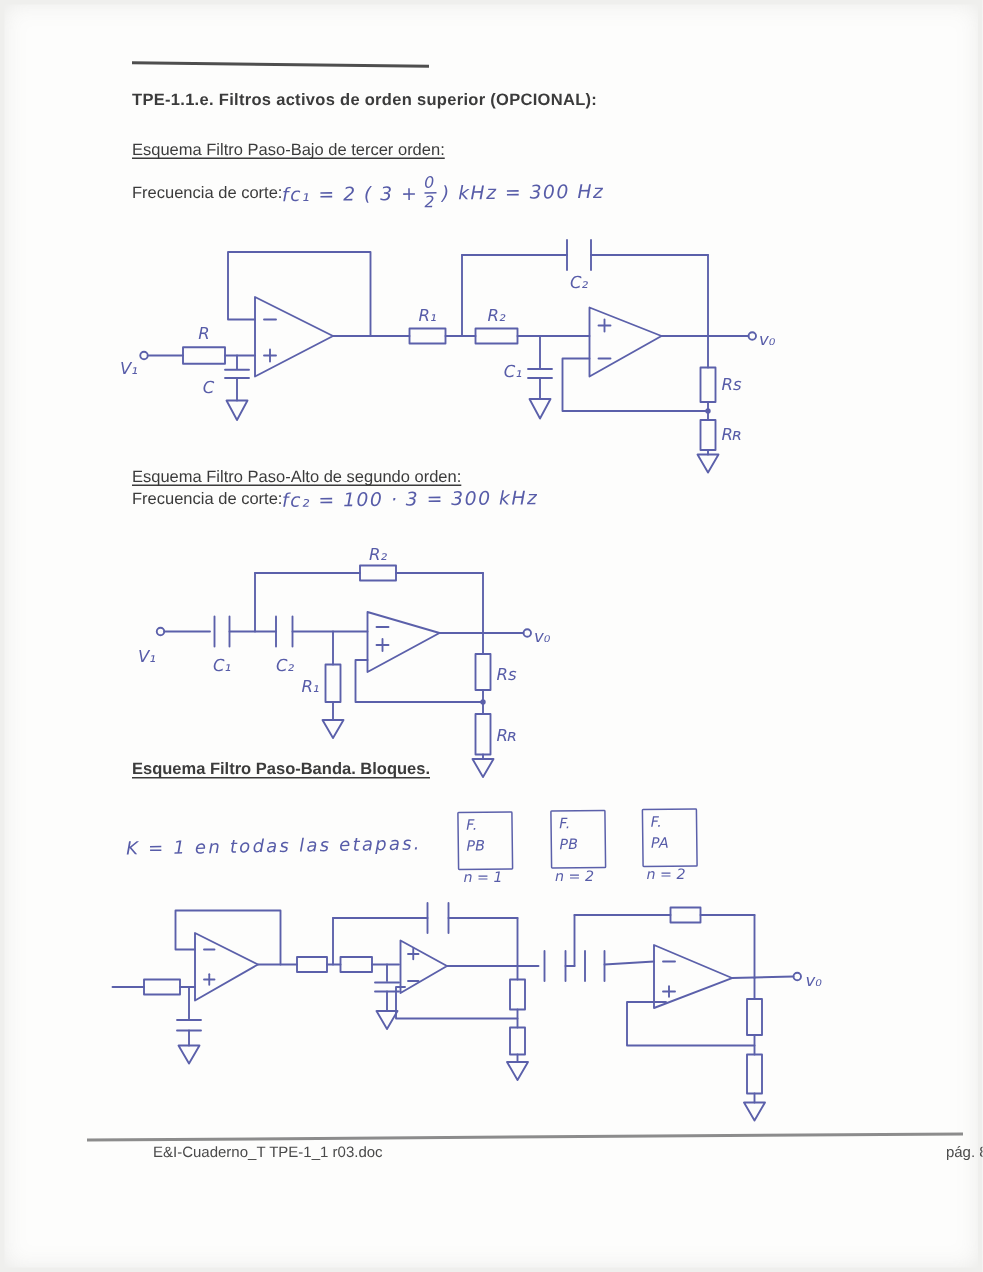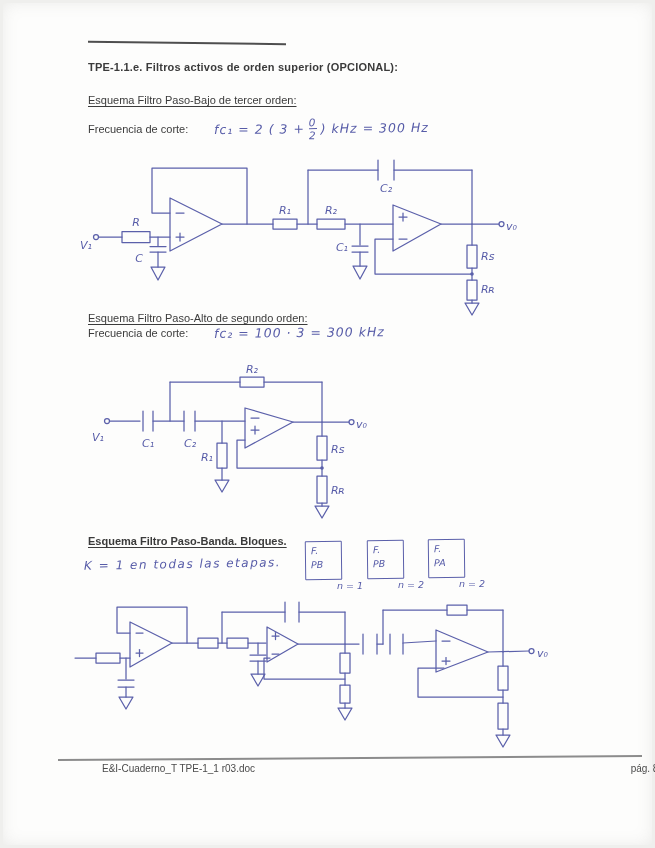--- a/index.html
+++ b/index.html
@@ -23,21 +23,21 @@
     left:88px;top:42px;width:198px;height:2px;background:#4e4e4e;
     transform:rotate(.7deg);
   }
   .doc-title{
     left:88px;top:61px;font-size:11px;font-weight:bold;letter-spacing:.2px;
   }
   .section-heading{
     font-size:11px;text-decoration:underline;text-underline-offset:2px;
   }
   .section-heading.bold{font-weight:bold;}
-  .cutoff-row{display:flex;align-items:center;gap:26px;font-size:11px;}
+  .cutoff-row{display:flex;align-items:center;gap:0;font-size:11px;}
   .formula{font-size:12.5px;letter-spacing:1px;display:inline-flex;align-items:center;gap:4px;transform:rotate(-.6deg);}
   .frac{display:inline-flex;flex-direction:column;align-items:center;line-height:1;font-size:10.5px;}
   .frac .den{border-top:1.2px solid #575ca8;padding-top:1px;}
   svg{position:absolute;overflow:visible;}
   svg *{vector-effect:non-scaling-stroke;}
   .ckt line,.ckt polyline,.ckt polygon,.ckt rect,.ckt circle,.ckt path{
     stroke:#5b60aa;stroke-width:1.25;fill:none;stroke-linecap:round;stroke-linejoin:round;
   }
   .ckt circle.dot{fill:#5b60aa;stroke:none;}
   .ckt text{
@@ -46,21 +46,21 @@
   }
   .hw-note{font-size:12px;letter-spacing:1.5px;transform:rotate(-1deg);}
   .block{
     position:absolute;border:1.4px solid #5b60aa;border-radius:1px;
     font-size:9.5px;line-height:1.45;padding:2px 0 2px 5px;
     font-family:"DejaVu Sans", sans-serif;font-style:italic;color:#575ca8;
     transform:rotate(-.7deg);
   }
   .block-caption{
     position:absolute;font-size:9.5px;font-family:"DejaVu Sans", sans-serif;
-    font-style:italic;color:#575ca8;margin-left:28px;
+    font-style:italic;color:#575ca8;
   }
   .footer-rule{
     left:58px;top:757px;width:584px;height:1.6px;background:#8c8c8c;
     transform:rotate(-.4deg);
   }
   .footer-row{
     left:62px;top:763px;width:562px;display:flex;justify-content:space-between;
     font-size:10px;color:#4a4a4a;padding-left:40px;
   }
 </style>
@@ -244,21 +244,21 @@
   <text x="10" y="81">V₁</text>
   <text x="66" y="87" text-anchor="middle">C₁</text>
   <text x="108" y="87" text-anchor="middle">C₂</text>
   <text x="170" y="13" text-anchor="middle">R₂</text>
   <text x="131" y="101" text-anchor="end">R₁</text>
   <text x="274" y="68">v₀</text>
   <text x="249" y="93">Rs</text>
   <text x="249" y="134">Rʀ</text>
 </svg>
 
-<div class="abs section-heading bold printed" style="left:88px;top:535px;">Esquema Filtro Paso-Banda. Bloques.</div>
+<div class="abs section-heading bold printed" style="left:88px;top:507px;">Esquema Filtro Paso-Banda. Bloques.</div>
 
 <div class="abs hw hw-note" style="left:84px;top:557px;">K = 1  en  todas  las  etapas.</div>
 
 <div class="block" style="left:305px;top:541px;width:30px;height:33px;">
   <div>F.</div>
   <div>PB</div>
 </div>
 <div class="block-caption" style="left:309px;top:580px;">n = 1</div>
 
 <div class="block" style="left:367px;top:540px;width:30px;height:33px;">

